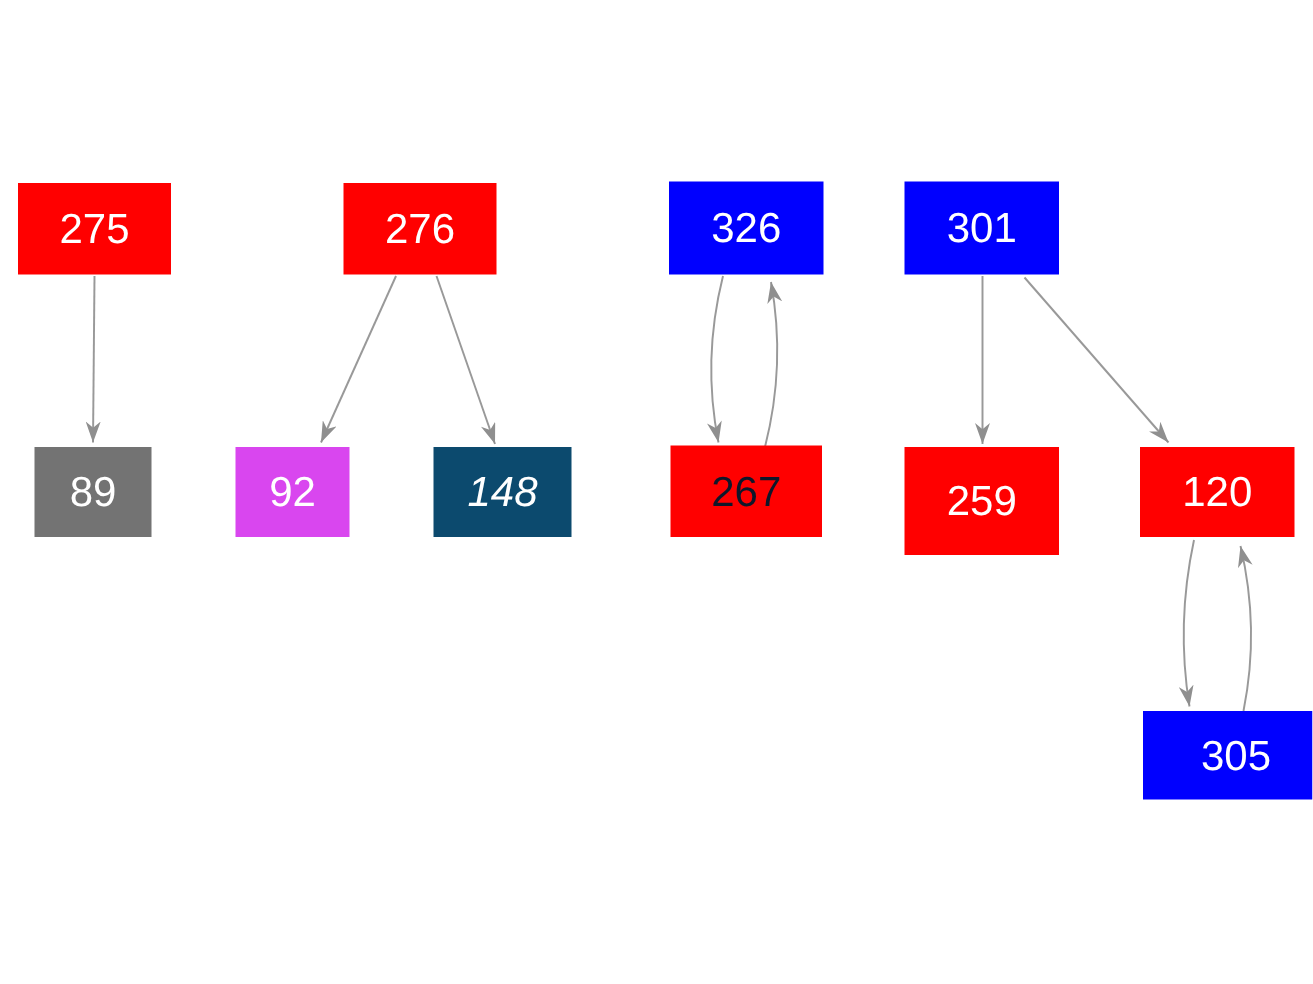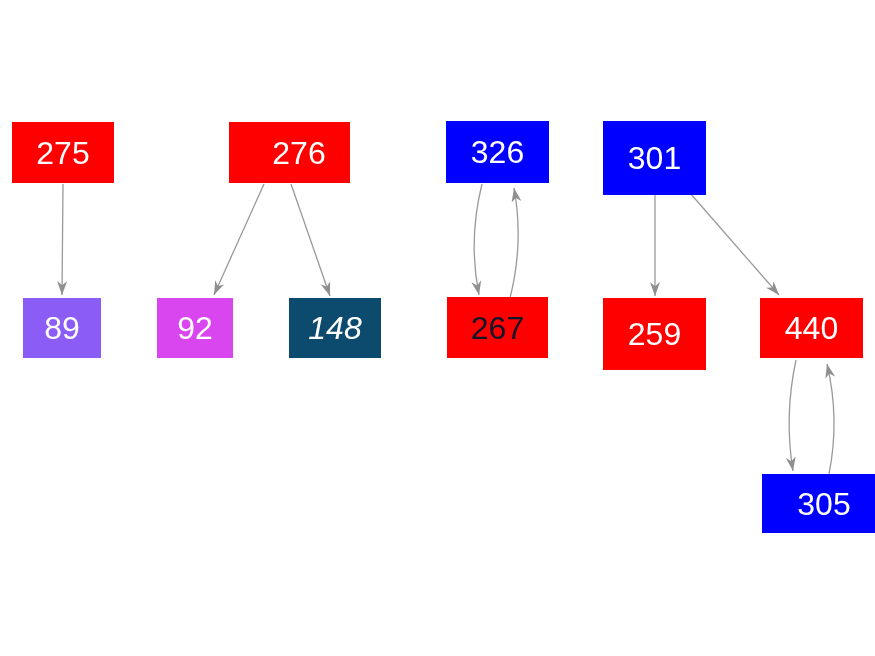--- a/index.html
+++ b/index.html
@@ -26,21 +26,21 @@
     fill: none;
     stroke: var(--edge-color, #999999);
     stroke-width: 1.3;
   }
   .node {
     position: absolute;
     display: flex;
     align-items: center;
     justify-content: center;
     color: #ffffff;
-    font-size: 32px;
+    font-size: 28px;
     line-height: 1;
     user-select: none;
     text-align: right;
   }
 </style>
 </head>
 <body>
 
 <div class="canvas" style="background: rgb(255, 255, 255);">
   <svg class="edges-layer" width="875" height="656" viewBox="0 0 875 656" xmlns="http://www.w3.org/2000/svg">
@@ -53,23 +53,23 @@
       <path d="M264,184 L214,295" class="edge" marker-end="url(#arrowhead)"></path>
       <path d="M291,184 L330,296" class="edge" marker-end="url(#arrowhead)"></path>
       <path d="M482,184 Q468,240 479,295" class="edge" marker-end="url(#arrowhead)"></path>
       <path d="M510,298 Q524,243 514,188" class="edge" marker-end="url(#arrowhead)"></path>
       <path d="M655,184 L655,296" class="edge" marker-end="url(#arrowhead)"></path>
       <path d="M683,185 L779,295" class="edge" marker-end="url(#arrowhead)"></path>
       <path d="M796,360 Q784,416 793,471" class="edge" marker-end="url(#arrowhead)"></path>
       <path d="M829,474 Q840,419 827,364" class="edge" marker-end="url(#arrowhead)"></path>
     </svg>
 <div class="node" style="left: 12px; top: 122px; width: 102px; height: 61px; background: rgb(255, 0, 0); color: rgb(255, 255, 255);">275</div>
-    <div class="node" style="left: 229px; top: 122px; width: 102px; height: 61px; background: rgb(255, 0, 0); color: rgb(255, 255, 255); padding-left: 19px;">276</div>
+    <div class="node" style="left: 229px; top: 122px; width: 102px; height: 61px; background: rgb(255, 0, 0); color: rgb(255, 255, 255);">276</div>
     <div class="node" style="left: 446px; top: 121px; width: 103px; height: 62px; background: rgb(0, 0, 255); color: rgb(255, 255, 255);">326</div>
-    <div class="node" style="left: 603px; top: 121px; width: 103px; height: 74px; background: rgb(0, 0, 255); color: rgb(255, 255, 255);">301</div>
-    <div class="node" style="left: 23px; top: 298px; width: 78px; height: 60px; background: #8b5cf6; color: rgb(255, 255, 255);">89</div>
+    <div class="node" style="left: 603px; top: 121px; width: 103px; height: 62px; background: rgb(0, 0, 255); color: rgb(255, 255, 255);">301</div>
+    <div class="node" style="left: 23px; top: 298px; width: 78px; height: 60px; background: #737373; color: rgb(255, 255, 255);">89</div>
     <div class="node" style="left: 157px; top: 298px; width: 76px; height: 60px; background: #d946ef; color: rgb(255, 255, 255);">92</div>
     <div class="node" style="left: 289px; top: 298px; width: 92px; height: 60px; background: #0c4a6e; color: rgb(255, 255, 255); font-style: italic;">148</div>
     <div class="node" style="left: 447px; top: 297px; width: 101px; height: 61px; background: rgb(255, 0, 0); color: #0f172a;">267</div>
     <div class="node" style="left: 603px; top: 298px; width: 103px; height: 72px; background: rgb(255, 0, 0); color: rgb(255, 255, 255);">259</div>
-    <div class="node" style="left: 760px; top: 298px; width: 103px; height: 60px; background: rgb(255, 0, 0); color: rgb(255, 255, 255);">440</div>
+    <div class="node" style="left: 760px; top: 298px; width: 103px; height: 60px; background: rgb(255, 0, 0); color: rgb(255, 255, 255);">120</div>
     <div class="node" style="left: 762px; top: 474px; width: 124px; height: 59px; background: rgb(0, 0, 255); color: rgb(255, 255, 255);">305</div>
   </div>
 
 </body></html>

